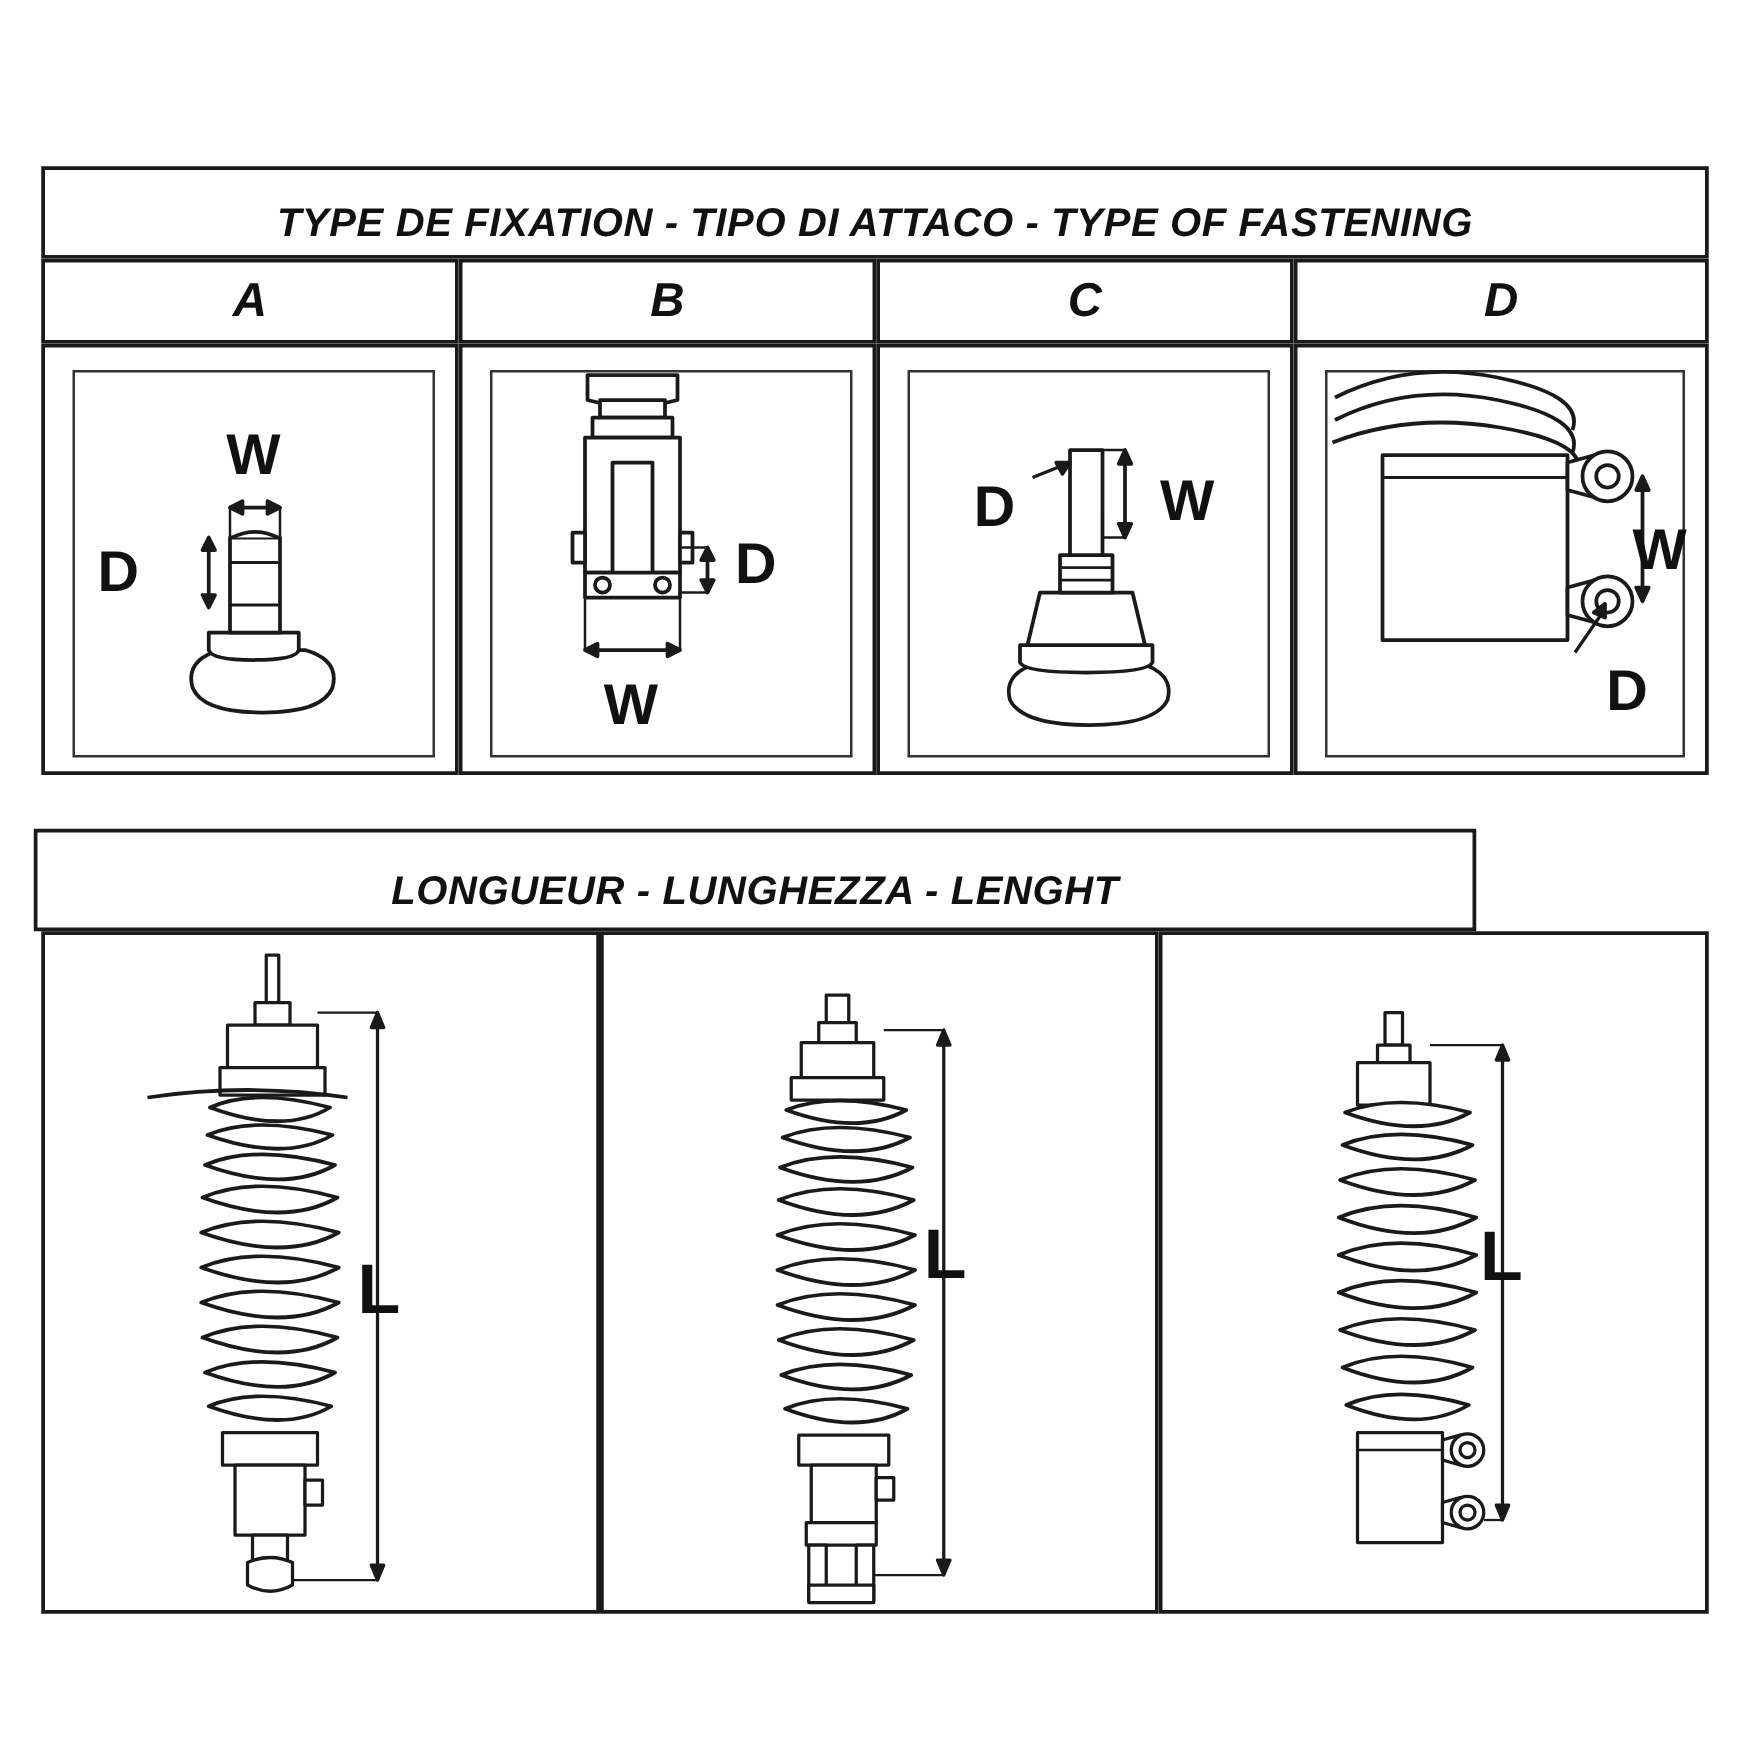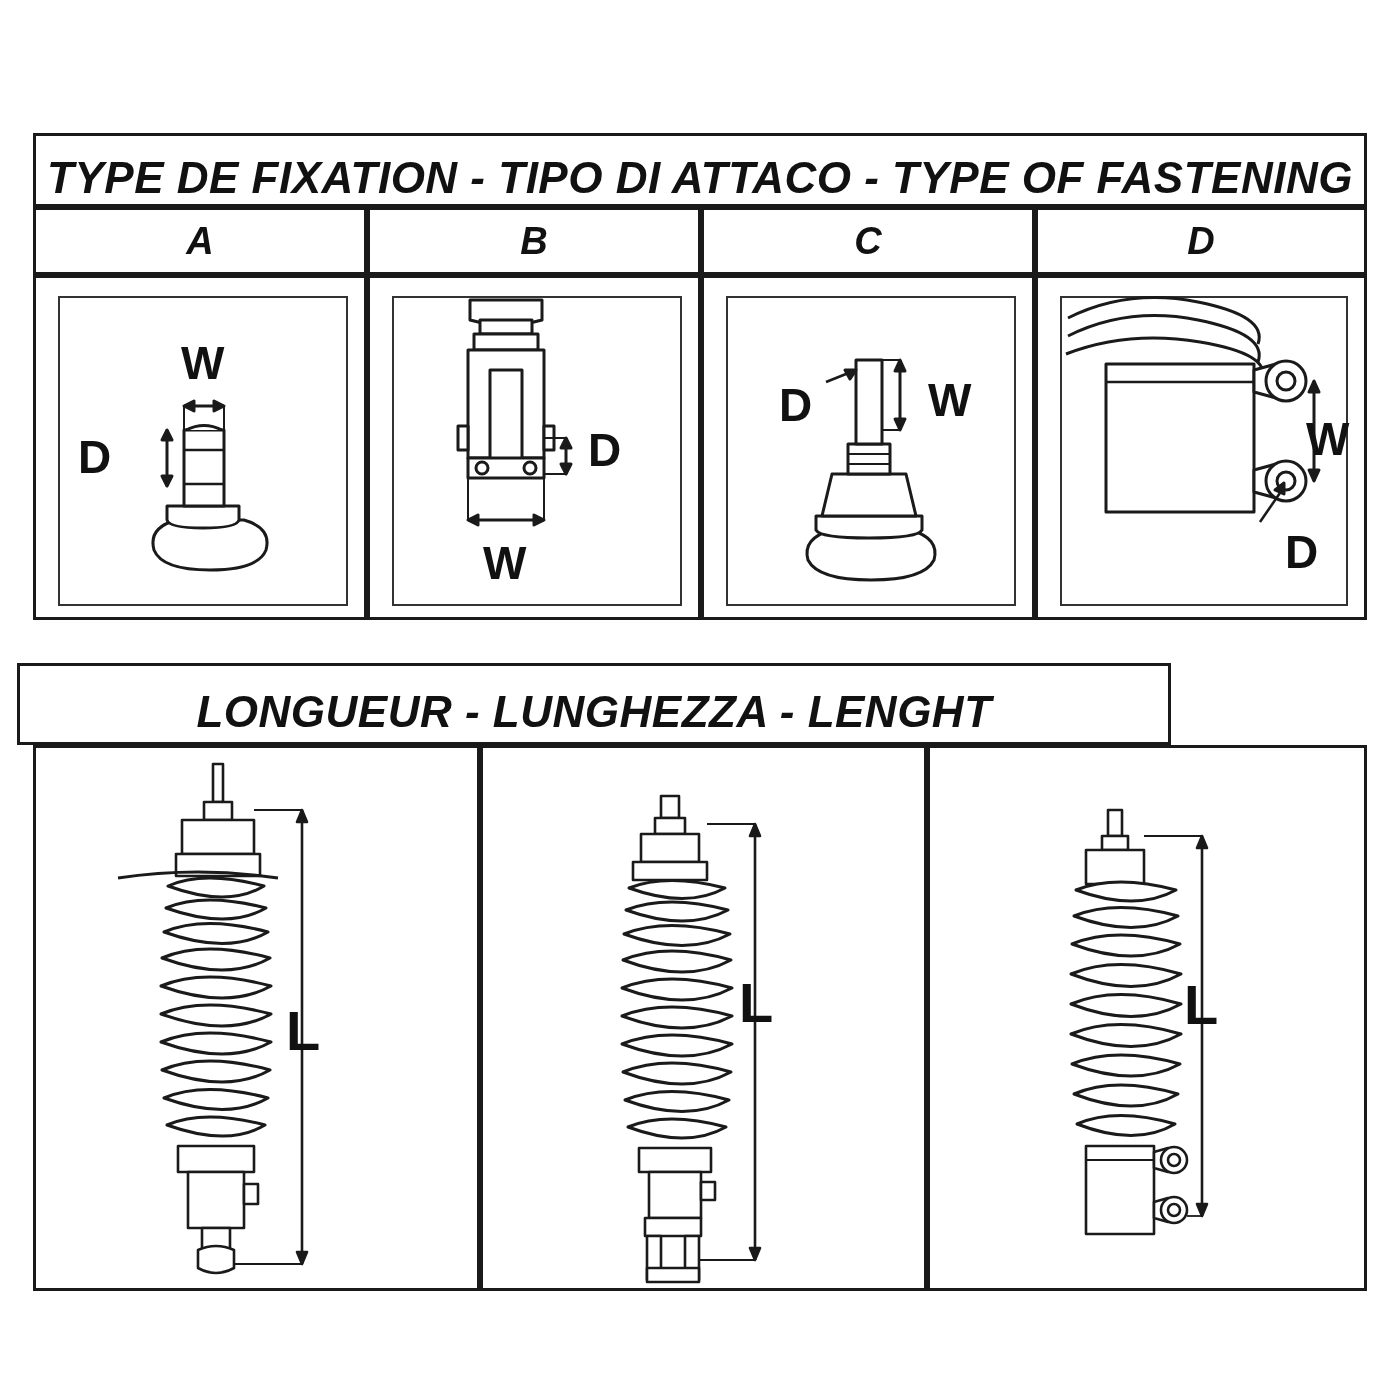--- a/index.html
+++ b/index.html
@@ -3,21 +3,21 @@
 <meta charset="utf-8">
 <style>
   html,body{margin:0;padding:0;background:#fff;}
   body{width:1400px;height:1400px;font-family:"Liberation Sans",sans-serif;color:#111;overflow:hidden;}
   .page{position:relative;width:1400px;height:1400px;background:#fff;}
   .title-bar{position:absolute;border:3px solid #1a1a1a;box-sizing:border-box;display:flex;align-items:center;justify-content:center;background:#fff;}
   .title-text{
     font-family:"Liberation Sans",sans-serif;
     font-weight:bold;font-style:italic;
     letter-spacing:.5px;
-    font-size:44px;
+    font-size:32px;
     white-space:nowrap;
     margin-top:16px;
   }
   .col-head{position:absolute;border:3px solid #1a1a1a;box-sizing:border-box;display:flex;align-items:center;justify-content:center;background:#fff;}
   .col-head span{font-weight:bold;font-size:38px;font-style:italic;font-family:"Liberation Sans",sans-serif;}
   .cell{position:absolute;border:3px solid #1a1a1a;box-sizing:border-box;background:#fff;overflow:hidden;}
   .inner-frame{position:absolute;border:2px solid #333;box-sizing:border-box;}
   .lbl{position:absolute;font-weight:bold;font-size:46px;font-family:"Liberation Sans",sans-serif;color:#111;}
   .lbl-l{position:absolute;font-weight:bold;font-size:56px;font-family:"Liberation Sans",sans-serif;color:#111;}
 
@@ -176,21 +176,21 @@
         <polygon points="276,203 271,192 281,192" fill="#1a1a1a"></polygon>
 
         <line x1="244" y1="212" x2="222" y2="244" stroke-width="2.6"></line>
         <polygon points="246,205 237,212 246,216" fill="#1a1a1a"></polygon>
       </g>
     </svg>
     <div class="lbl" style="left:268px;top:134px;">W</div>
     <div class="lbl" style="left:247px;top:247px;">D</div>
   </div>
 
-  <div class="title-bar" style="left:17px;top:663px;width:1154px;height:82px;">
+  <div class="title-bar" style="left:27px;top:663px;width:1154px;height:82px;">
     <div class="title-text">LONGUEUR - LUNGHEZZA - LENGHT</div>
   </div>
 
   <div class="cell" style="left:33px;top:745px;width:447px;height:546px;">
     <svg width="447" height="546" viewBox="0 0 447 546" style="position:absolute;left:0;top:0;">
       <g stroke="#1a1a1a" stroke-width="2.6" fill="none" stroke-linejoin="round">
 
         <rect class="fillw" x="177" y="16" width="10" height="38" fill="#fff"></rect>
         <rect class="fillw" x="168" y="54" width="28" height="18" fill="#fff"></rect>
 

